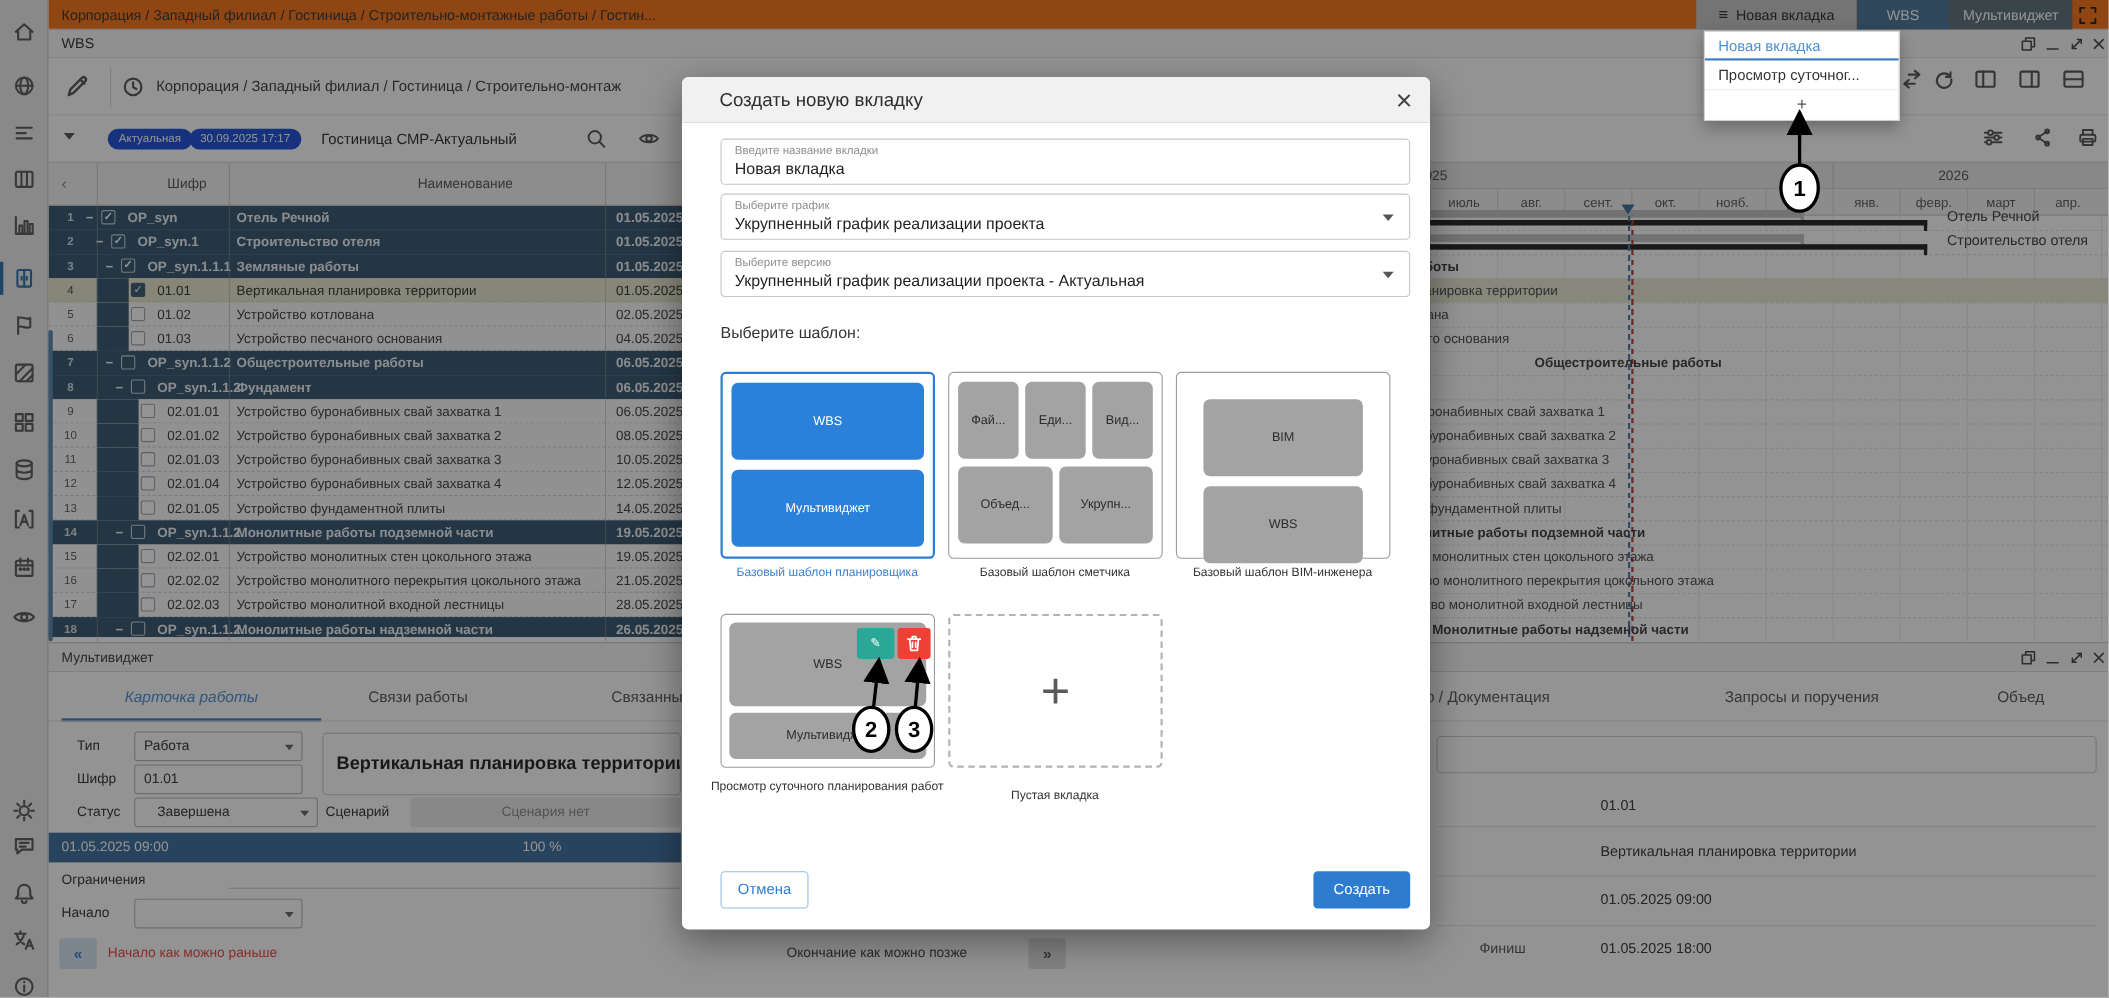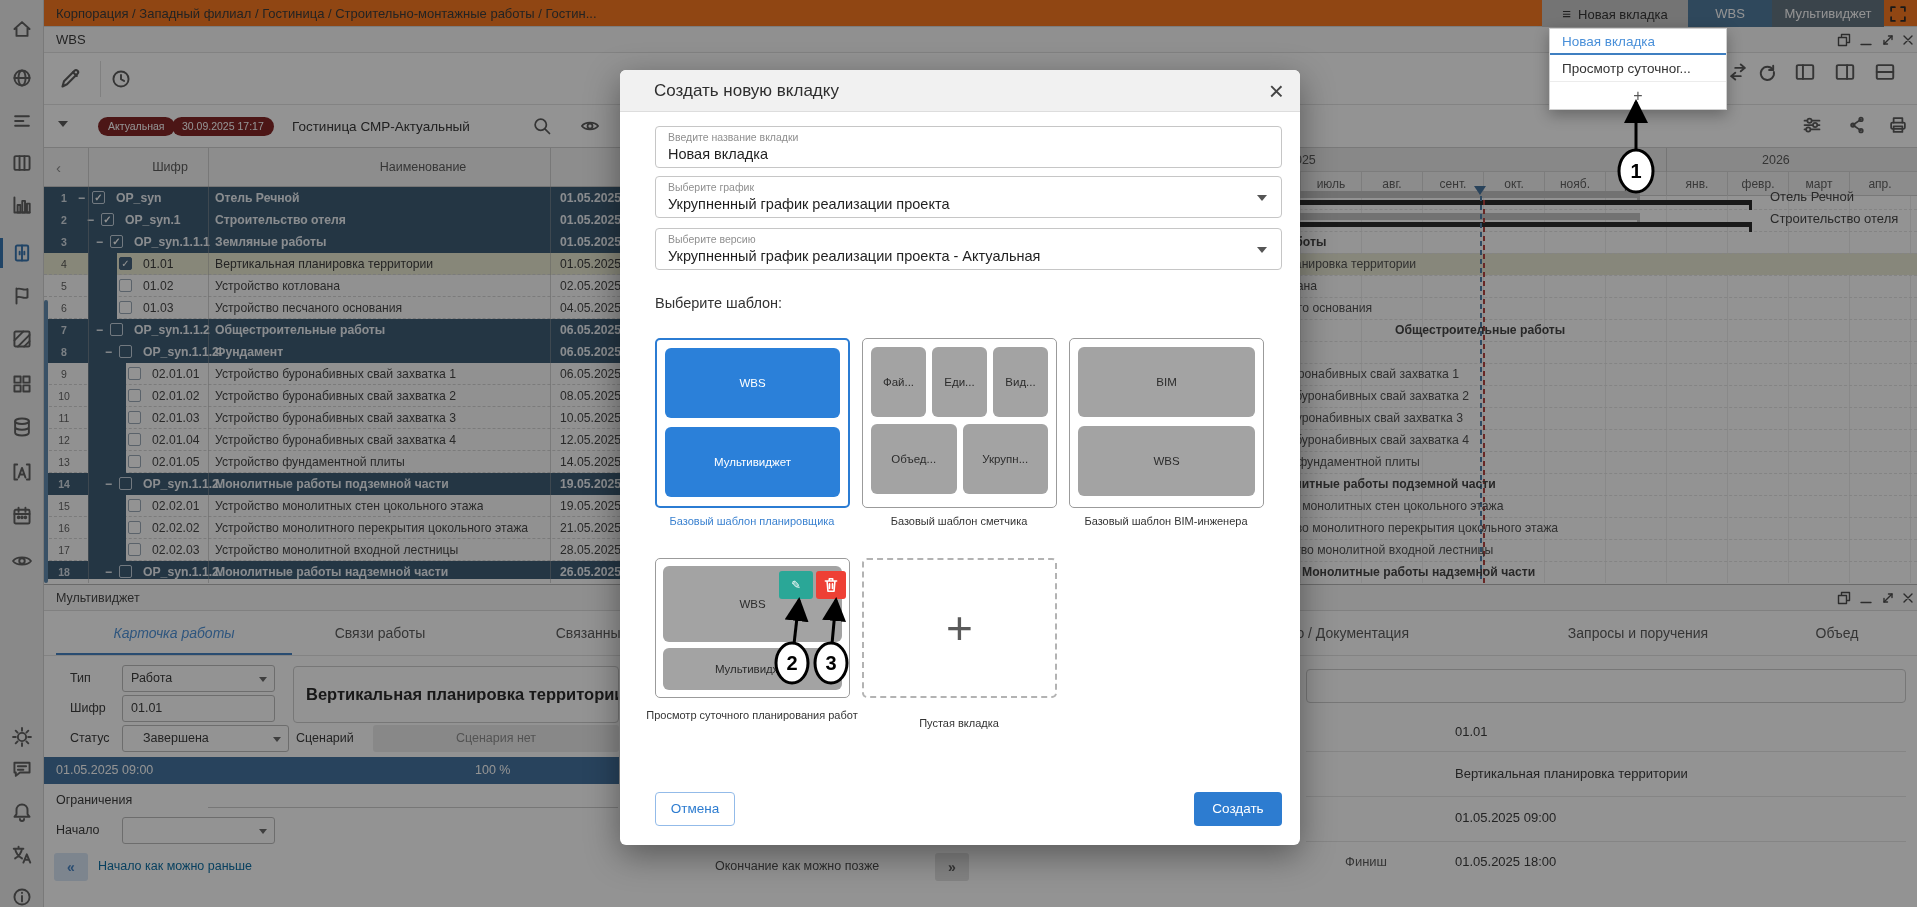--- a/index.html
+++ b/index.html
@@ -25,21 +25,21 @@
   #tab-wbs{left:1688px;width:84px;background:#4a779c;color:#fff;}
   #tab-multi{left:1772px;width:112px;background:#5e6f7d;color:#fff;}
   #fullscreen-btn{left:1888px;top:4px;width:20px;height:20px;color:#222;}
   #row2{position:absolute;left:44px;top:27px;right:0;height:26px;background:#fafafa;border-bottom:1px solid #e0e0e0;}
   #wbs-label{position:absolute;left:12px;top:0;line-height:26px;font-size:13px;color:#333;}
   .winctl{position:absolute;width:16px;height:16px;color:#444;}
   #row3{position:absolute;left:44px;top:53px;right:0;height:52px;background:#fff;border-bottom:1px solid #e2e2e2;}
   #row3 .vdiv{position:absolute;left:56px;top:8px;width:1px;height:36px;background:#ddd;}
   #crumb2{position:absolute;left:98px;top:0;line-height:52px;font-size:13.5px;color:#3c3c3c;white-space:nowrap;}
   #row4{position:absolute;left:44px;top:105px;right:0;height:43px;background:#fff;border-bottom:1px solid #cfcfcf;}
-  .badge{position:absolute;top:12px;height:19px;border-radius:10px;background:#7f1d1d;color:#fff;font-size:10.5px;line-height:19px;padding:0 10px;}
+  .badge{position:absolute;top:12px;height:19px;border-radius:10px;background:#1d4ed8;color:#fff;font-size:10.5px;line-height:19px;padding:0 10px;}
   #sched-name{position:absolute;left:248px;top:0;line-height:43px;font-size:13.5px;color:#2e2e2e;}
   .tool20{position:absolute;width:20px;height:20px;color:#555;}
   .tool22{position:absolute;width:22px;height:22px;color:#555;}
 
   
   #thead{position:absolute;left:44px;top:148px;width:616px;height:39px;background:#f4f4f4;border-bottom:1px solid #c9c9c9;font-size:12.5px;color:#555;}
   #thead .hc{position:absolute;top:0;line-height:39px;text-align:center;}
   #rows{position:absolute;left:44px;top:187px;width:616px;height:392px;overflow:hidden;}
   .trow{position:absolute;left:0;width:616px;height:22px;font-size:12.2px;}
   .trow.parent{background:#35566f;color:#eef3f8;font-weight:bold;}
@@ -295,20 +295,21 @@
           <path d="M10 3.5 l2.5 2.5"></path>
         </svg>
       </div>
     <div class="vdiv"></div>
     <div class="abs ic" style="left:66px;top:15px;width:22px;height:22px;">
         <svg viewBox="0 0 16 16" fill="none" stroke="currentColor" stroke-width="1.4" stroke-linecap="round" stroke-linejoin="round">
           <circle cx="8" cy="8" r="5.5"></circle>
           <path d="M8 5 v3.2 l2.2 1.2"></path>
         </svg>
       </div>
+    <div id="crumb2">Корпорация / Западный филиал / Гостиница / Строительно-монтаж</div>
   </div>
   <div class="tool22 ic" style="left:1727px;top:61px;">
       <svg viewBox="0 0 16 16" fill="none" stroke="currentColor" stroke-width="1.4" stroke-linecap="round" stroke-linejoin="round">
         <path d="M10 2.5 l3 2.5 -3 2.5 M13 5 H6 M6 8.5 l-3 2.5 3 2.5 M3 11 h7"></path>
       </svg>
     </div>
   <div class="tool22 ic" style="left:1756px;top:61px;">
       <svg viewBox="0 0 16 16" fill="none" stroke="currentColor" stroke-width="1.4" stroke-linecap="round" stroke-linejoin="round">
         <path d="M12.5 3.5 v3 h-3"></path>
         <path d="M12.3 6.3 A4.8 4.8 0 1 0 13 8"></path>
@@ -671,21 +672,21 @@
       <span class="abs" style="left:431px;">100 %</span>
     </div>
     <div class="flabel" style="left:12px;top:202px;">Ограничения</div>
     <div id="constr-line"></div>
     <div class="flabel" style="left:12px;top:232px;">Начало</div>
     <div class="fbox" style="left:78px;top:232px;width:153px;">
         <span class="fcaret"></span>
       </div>
 
     <div class="chip" style="left:10px;top:268px;background:#d7e5f6;color:#3f7fc1;">«</div>
-    <div class="flabel" style="left:54px;top:268px;color:#0369a1;">Начало как можно раньше</div>
+    <div class="flabel" style="left:54px;top:268px;color:#ef4444;">Начало как можно раньше</div>
     <div class="flabel" style="left:671px;top:268px;color:#444;">Окончание как можно позже</div>
     <div class="chip" style="left:891px;top:268px;background:#e2e2e2;color:#555;">»</div>
 
     <div id="rw-box"></div>
     <div class="rw-line" style="top:166px;"></div>
     <div class="rw-line" style="top:211px;"></div>
     <div class="rw-line" style="top:256px;"></div>
     <div class="rw-val" style="top:136px;">01.01</div>
     <div class="rw-val" style="top:178px;">Вертикальная планировка территории</div>
     <div class="rw-val" style="top:222px;">01.05.2025 09:00</div>
@@ -732,21 +733,21 @@
         <div class="tblock gr" style="height:70px;flex:1;">Фай...</div>
         <div class="tblock gr" style="height:70px;flex:1;">Еди...</div>
         <div class="tblock gr" style="height:70px;flex:1;">Вид...</div>
       </div>
       <div style="display:flex;gap:6px;">
         <div class="tblock gr" style="height:70px;flex:1;">Объед...</div>
         <div class="tblock gr" style="height:70px;flex:1;">Укрупн...</div>
       </div>
     </div>
 
-    <div class="tcard gray" style="left:449px;top:268px;height:170px;padding:8px;">
+    <div class="tcard gray" style="left:449px;top:268px;height:170px;padding:24px;">
       <div class="tblock gr" style="height:70px;margin-bottom:9px;">BIM</div>
       <div class="tblock gr" style="height:70px;">WBS</div>
     </div>
     <div class="t-label blue" style="left:32px;top:442px;width:200px;">Базовый шаблон планировщика</div>
     <div class="t-label" style="left:224px;top:442px;width:230px;">Базовый шаблон сметчика</div>
     <div class="t-label" style="left:446px;top:442px;width:200px;">Базовый шаблон BIM-инженера</div>
 
     <div class="tcard gray" style="left:35px;top:488px;height:140px;padding:7px;">
       <div class="tblock gr" style="height:76px;margin-bottom:6px;position:relative;">
         <span>WBS</span>

